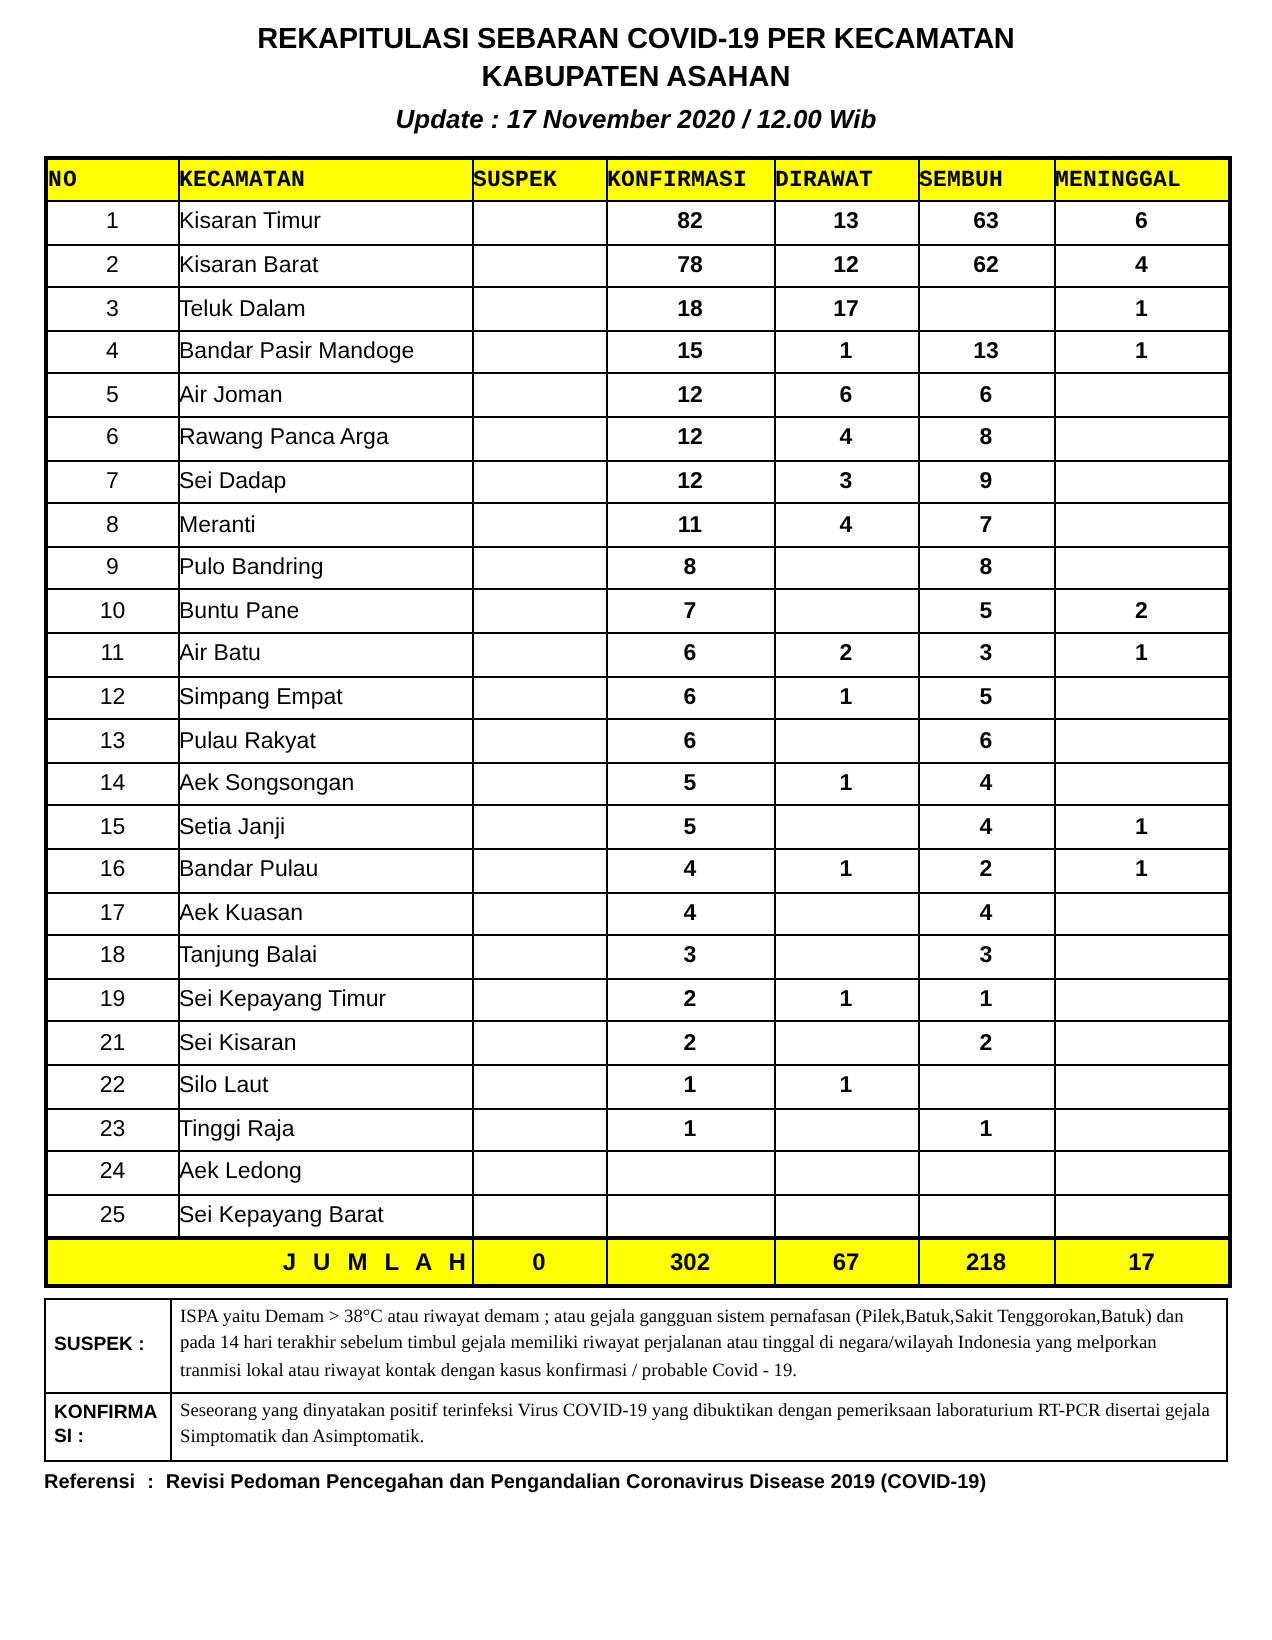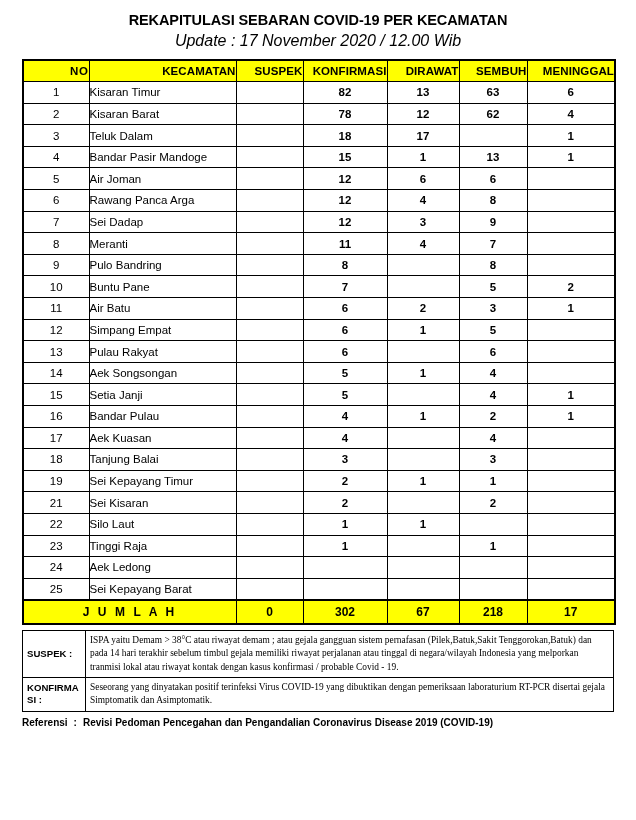--- a/index.html
+++ b/index.html
@@ -34,22 +34,22 @@
     letter-spacing: -0.1px;
     line-height: 19px;
     white-space: nowrap;
   }
   .title-line2 {
     font-size: 14.5px;
     font-weight: bold;
     line-height: 19px;
   }
   .title-line3 {
-    font-size: 16px;
-    font-weight: normal;
+    font-size: 13px;
+    font-weight: bold;
     font-style: italic;
     line-height: 20px;
     padding-top: 1px;
   }
 
   
   .tbl-wrap {
     margin-top: 8px;
   }
   table.main {
@@ -62,24 +62,25 @@
     border: 1.4px solid #000;
     padding: 0;
     font-size: 11.5px;
     height: 21.6px;
     box-sizing: border-box;
   }
   thead th {
     background: #FFFF00;
     font-weight: bold;
     font-size: 11.2px;
-    text-align: right;
+    text-align: left;
     height: 30px;
     letter-spacing: 0.1px;
     border-bottom: 2.5px solid #000;
+    font-family: Liberation Mono, monospace;
   }
   thead th.h-no { letter-spacing: 0.6px; }
   td.c-no {
     text-align: center;
     font-size: 11.5px;
   }
   td.c-name {
     text-align: left;
     padding-left: 4px;
     font-size: 11.5px;
@@ -93,21 +94,21 @@
   tr.total td {
     background: #FFFF00;
     font-weight: bold;
     text-align: center;
     height: 24px;
     font-size: 12px;
     border-top: 2.5px solid #000;
   }
   tr.total td.total-label {
     letter-spacing: 2.6px;
-    text-align: center;
+    text-align: right;
     padding-left: 0;
   }
 
   
   table.defs {
     border-collapse: collapse;
     table-layout: fixed;
     width: 592px;
     margin-top: 5px;
     border: 1.6px solid #000;
@@ -140,20 +141,21 @@
   }
   .ref .ref-sep { padding: 0 6px; }
 </style>
 </head>
 <body>
 
 <div class="page">
 
   <div class="title-block">
     <div class="title-line1">REKAPITULASI SEBARAN COVID-19 PER KECAMATAN</div>
+    <div class="title-line2">KABUPATEN ASAHAN</div>
     <div class="title-line3">Update : 17 November 2020 / 12.00 Wib</div>
   </div>
 
   <div class="tbl-wrap">
     <table class="main">
       <colgroup>
         <col style="width:66px">
         <col style="width:147px">
         <col style="width:67px">
         <col style="width:84px">

